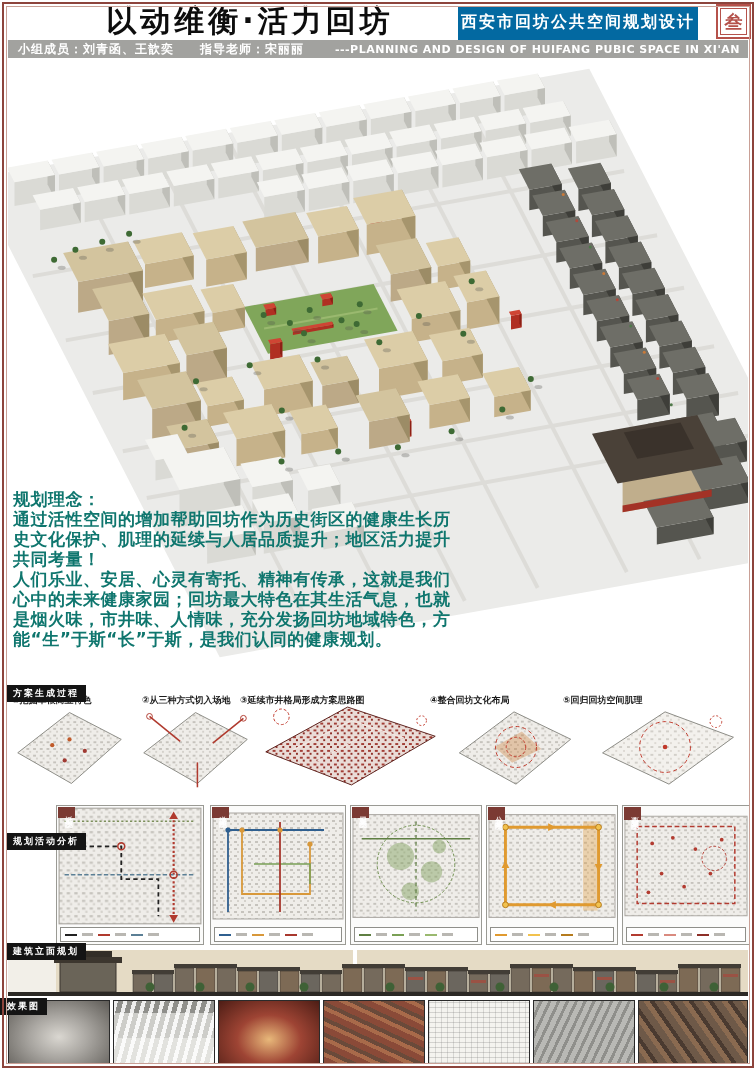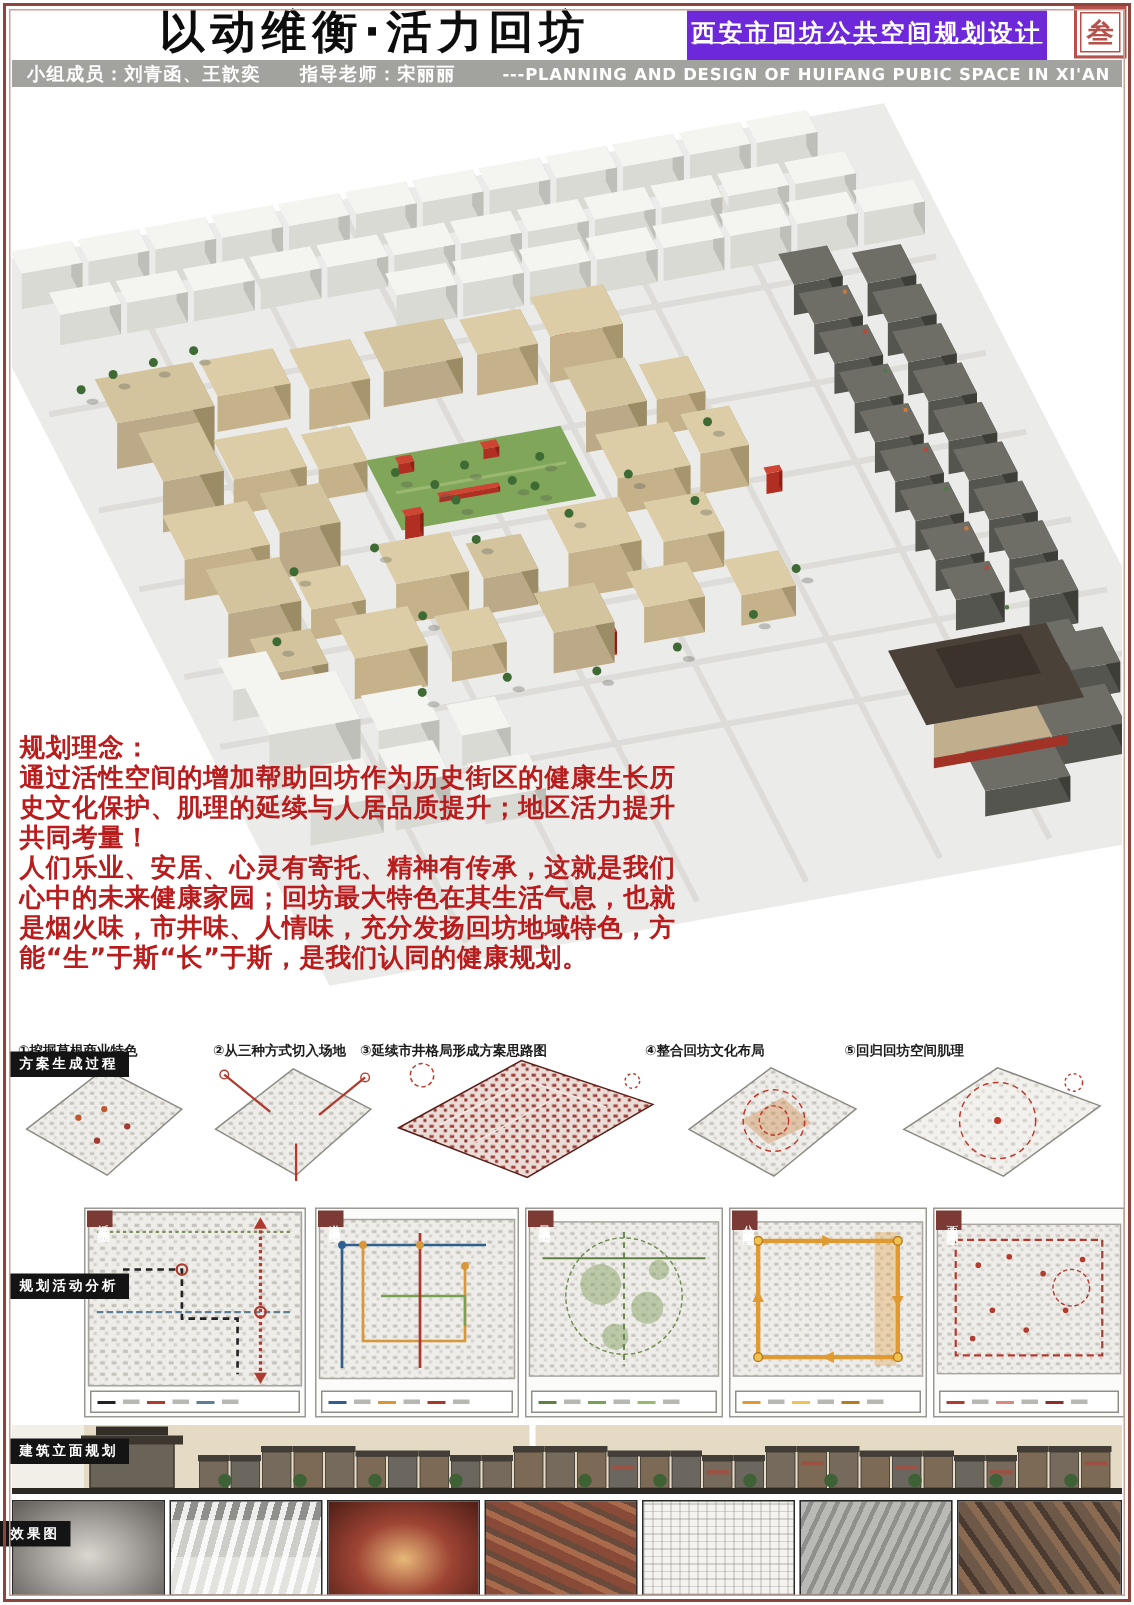--- a/index.html
+++ b/index.html
@@ -4,38 +4,38 @@
 <style>
   html,body{margin:0;padding:0;background:#fff;}
   .sheet{position:relative;width:756px;height:1070px;background:#fff;overflow:hidden;
          font-family:"DejaVu Sans","Liberation Sans",sans-serif;}
   .frame-outer{position:absolute;inset:2px;border:2px solid #8d443c;pointer-events:none;z-index:40;}
   .frame-inner{position:absolute;inset:6px;border:1px solid #c9a096;pointer-events:none;z-index:40;}
 
   
   .title{position:absolute;left:40px;top:1px;width:420px;text-align:center;
          font-size:30px;font-weight:900;letter-spacing:4px;color:#0d0d0d;}
-  .banner{position:absolute;left:458px;top:7px;width:240px;height:45px;background:#6d28d9;
-          color:#fff;font-weight:900;font-size:16px;text-align:center;line-height:29px;letter-spacing:2px;text-decoration:underline;}
+  .banner{position:absolute;left:458px;top:7px;width:240px;height:45px;background:#0369a1;
+          color:#fff;font-weight:900;font-size:16px;text-align:center;line-height:29px;letter-spacing:2px;}
   .corner{position:absolute;right:5px;top:4px;width:31px;height:31px;border:2px solid #b5524b;
           box-shadow:inset 0 0 0 2px #fff,inset 0 0 0 3px #b5524b;display:flex;align-items:center;justify-content:center;
           color:#b5524b;font-size:18px;font-weight:900;background:#fff;}
   .graybar{position:absolute;left:8px;top:40px;width:740px;height:18px;background:#a2a29f;
            display:flex;align-items:center;justify-content:space-between;}
   .graybar .team{color:#fff;font-size:12px;font-weight:bold;letter-spacing:1px;padding-left:10px;}
   .graybar .en{color:#fff;font-size:11px;font-weight:bold;letter-spacing:.5px;padding-right:8px;}
 
   
   .model-wrap{position:absolute;left:8px;top:59px;width:740px;height:622px;background:#fff;overflow:hidden;}
-  .concept{position:absolute;left:13px;top:489px;width:448px;z-index:5;color:#b91c1c;
+  .concept{position:absolute;left:13px;top:489px;width:448px;z-index:5;color:#0f766e;
            font-weight:900;font-size:17px;line-height:1.18;letter-spacing:.5px;}
 
   
   .hbox{position:absolute;background:#141414;color:#fff;font-size:9px;font-weight:bold;
-        padding:2px 7px;letter-spacing:2px;z-index:6;margin-top:16px;}
+        padding:2px 7px;letter-spacing:2px;z-index:6;}
 
   
   .step-label{position:absolute;top:694px;font-size:9px;font-weight:bold;color:#1c1c1c;z-index:3;}
   .step-diag{position:absolute;z-index:2;}
 
   
   .plan{position:absolute;top:805px;height:140px;background:#fbfbfa;border:1px solid #9a9a94;box-sizing:border-box;}
   .plan .vlabel{position:absolute;left:1px;top:1px;width:13px;background:#7b3a33;color:#fff;
         font-size:8px;line-height:1.15;writing-mode:vertical-rl;text-orientation:upright;
         padding:3px 2px;letter-spacing:1px;z-index:3;}

